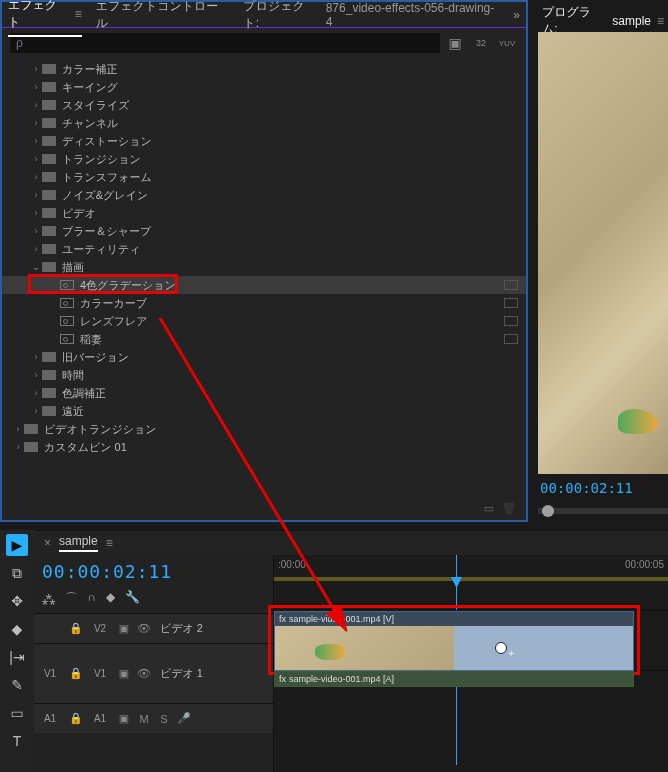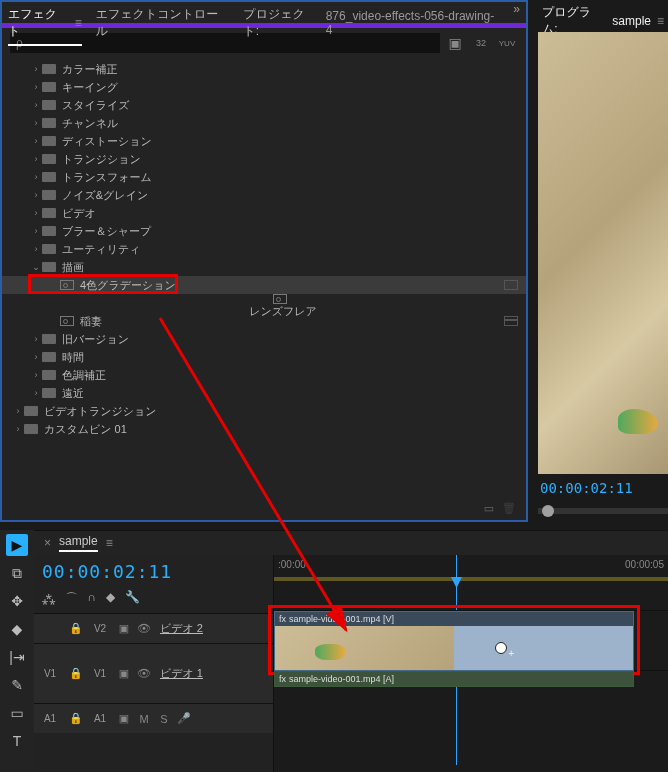--- a/index.html
+++ b/index.html
@@ -1,21 +1,21 @@
 <!DOCTYPE html>
 <html><head>
 <meta charset="utf-8">
 <style>
   * { margin: 0; padding: 0; box-sizing: border-box; font-family: 'Arial', 'Meiryo', sans-serif; -webkit-font-smoothing: antialiased; }
   body { background: #1a1a1a; color: #ccc; font-size: 11px; width: 668px; height: 772px; overflow: hidden; position: relative; }
   
   
   .top-region { display: flex; height: 522px; }
   .effects-panel { width: 528px; border: 2px solid #2a5ca8; background: #232323; display: flex; flex-direction: column; }
-  .tabs-row { display: flex; align-items: flex-start; height: 26px; background: #232323; border-bottom: 5px solid #6d28d9; padding: 0 6px; gap: 14px; position: relative; }
+  .tabs-row { display: flex; align-items: center; height: 26px; background: #232323; border-bottom: 1px solid #6d28d9; padding: 0 6px; gap: 14px; position: relative; }
   .tab { color: #bbb; font-size: 12px; display: flex; align-items: center; gap: 6px; padding: 4px 0; }
   .tab.active { color: #eee; border-bottom: 2px solid #fff; }
   .menu-icon { color: #888; font-size: 12px; cursor: pointer; }
   .overflow { margin-left: auto; color: #999; font-size: 12px; }
   
   .search-row { display: flex; align-items: center; gap: 4px; padding: 6px 8px; height: 30px; }
   .search-box { flex: 1; background: #111; border: none; color: #ccc; padding: 4px 6px; font-size: 12px; height: 20px; }
   .sr-icon { width: 22px; height: 20px; display: flex; align-items: center; justify-content: center; color: #888; font-size: 14px; }
   
   .tree { flex: 1; overflow-y: auto; padding: 2px 0; }
@@ -50,21 +50,21 @@
   
   .tl-body { flex:1; display:flex; }
   .track-head { width:240px; background:#222; border-right:1px solid #111; }
   .th-top { padding:6px 8px; }
   .th-tc { color:#28b0ff; font-size:18px; font-family:monospace; letter-spacing:1px; }
   .th-icons { display:flex; gap:10px; margin-top:8px; color:#aaa; font-size:12px; }
   .track-row { display:flex; align-items:center; height:30px; border-top:1px solid #111; background:#2a2a2a; }
   .track-row.big { height:60px; }
   .tr-cell { width:28px; text-align:center; color:#999; font-size:10px; }
   .tr-lock, .tr-eye, .tr-mute { width:20px; text-align:center; color:#888; font-size:11px; }
-  .tr-label { padding-left:6px; color:#bbb; font-size:11px;text-decoration:underline; }
+  .tr-label { padding-left:6px; color:#bbb; font-size:11px; }
   
   .ruler-zone { flex:1; background:#1b1b1b; position:relative; }
   .time-ruler { height:26px; border-bottom:1px solid #111; position:relative; font-size:10px; color:#888; }
   .ruler-bar { position:absolute; left:0; right:0; top:22px; height:4px; background:#5f5920; }
   .playhead { position:absolute; top:0; left:182px; width:1px; height:210px; background:#2aa4ff; }
   .playhead::before { content:""; position:absolute; top:22px; left:-5px; width:11px; height:11px; background:#2aa4ff; clip-path:polygon(0 0,100% 0,50% 100%); }
   
   .clip-area { position:absolute; top:26px; left:0; right:0; bottom:0;text-align:right; }
   .v2-lane { height:30px; border-bottom:1px solid #111; }
   .v1-lane { height:60px; border-bottom:1px solid #111; position:relative; }
@@ -172,21 +172,27 @@
           <span class="folder-icon"></span>
           <span>描画</span>
         </div>
         <div class="tree-item selected" style="padding-left: 46px; position: relative;">
           <span class="chev"></span>
           <span class="fx-icon"></span>
           <span>4色グラデーション</span>
           <span style="margin-left: auto; width: 14px; height: 10px; border: 1px solid rgb(85, 85, 85);"></span>
           <div class="red-box" style="left: 26px; top: -2px; width: 150px; height: 20px; border: 3px solid rgb(230, 0, 0); position: absolute;"></div>
         </div>
-        <div class="tree-item" style="padding-left: 46px; position: relative; flex-direction: column;">
+        <div class="tree-item" style="padding-left: 46px; position: relative;">
+          <span class="chev"></span>
+          <span class="fx-icon"></span>
+          <span>カラーカーブ</span>
+          <span style="margin-left: auto; width: 14px; height: 10px; border: 1px solid rgb(85, 85, 85);"></span>
+        </div>
+        <div class="tree-item" style="padding-left: 46px; position: relative;">
           <span class="chev"></span>
           <span class="fx-icon"></span>
           <span>レンズフレア</span>
           <span style="margin-left: auto; width: 14px; height: 10px; border: 1px solid rgb(85, 85, 85);"></span>
         </div>
         <div class="tree-item" style="padding-left: 46px; position: relative;">
           <span class="chev"></span>
           <span class="fx-icon"></span>
           <span>稲妻</span>
           <span style="margin-left: auto; width: 14px; height: 10px; border: 1px solid rgb(85, 85, 85);"></span>

